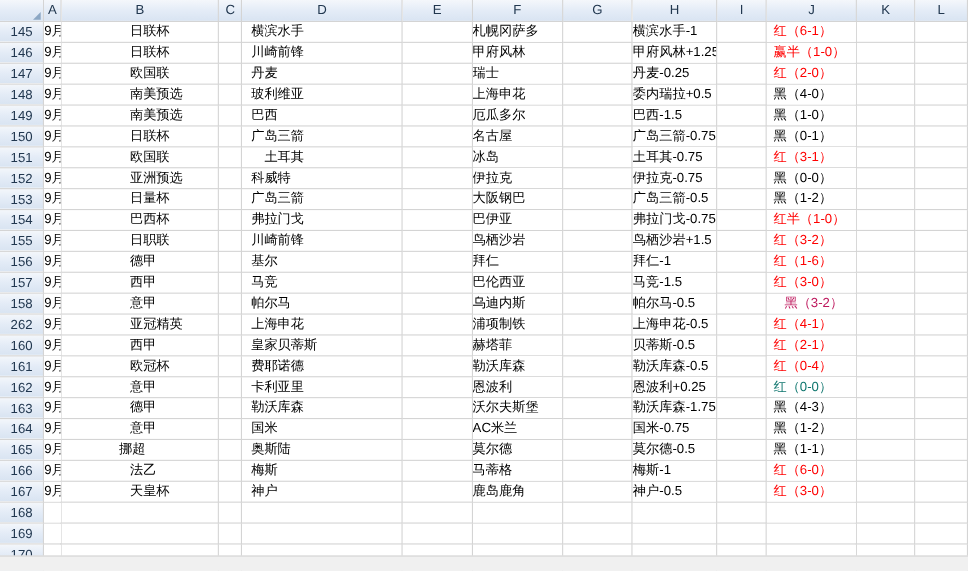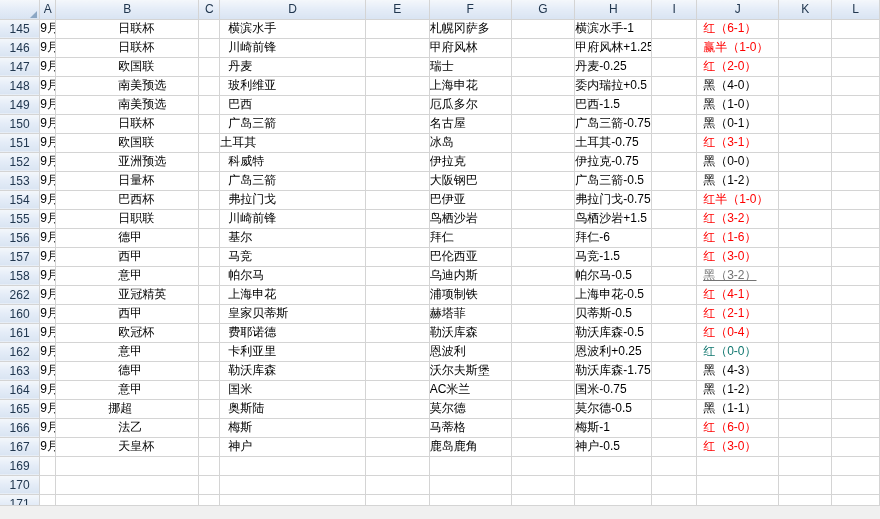--- a/index.html
+++ b/index.html
@@ -222,21 +222,21 @@
           <td class="cell c-i"></td>
           <td class="cell c-j spill"><span style="color: rgb(0, 0, 0); margin-left: 6px;">黑（0-1）</span></td>
           <td class="cell c-k"></td>
           <td class="cell c-l"></td>
         </tr>
         <tr>
           <td class="rowhead">151</td>
           <td class="cell c-a spill"><span>9月10日02：45</span></td>
           <td class="cell c-b"><span style="margin-left: 62px;">欧国联</span></td>
           <td class="cell c-c"></td>
-          <td class="cell c-d"><span style="margin-left: 0;">土耳其</span></td>
+          <td class="cell c-d"><span style="margin-left: 20px;">土耳其</span></td>
           <td class="cell c-e"></td>
           <td class="cell c-f spill"><span>冰岛</span></td>
           <td class="cell c-g"></td>
           <td class="cell c-h spill"><span>土耳其-0.75</span></td>
           <td class="cell c-i"></td>
           <td class="cell c-j spill"><span style="color: rgb(255, 0, 0); margin-left: 6px;">红（3-1）</span></td>
           <td class="cell c-k"></td>
           <td class="cell c-l"></td>
         </tr>
         <tr>
@@ -301,21 +301,21 @@
         </tr>
         <tr>
           <td class="rowhead">156</td>
           <td class="cell c-a spill"><span>9月15日0：30</span></td>
           <td class="cell c-b"><span style="margin-left: 62px;">德甲</span></td>
           <td class="cell c-c"></td>
           <td class="cell c-d"><span style="margin-left: 8px;">基尔</span></td>
           <td class="cell c-e"></td>
           <td class="cell c-f spill"><span>拜仁</span></td>
           <td class="cell c-g"></td>
-          <td class="cell c-h spill"><span>拜仁-6</span></td>
+          <td class="cell c-h spill"><span>拜仁-1</span></td>
           <td class="cell c-i"></td>
           <td class="cell c-j spill"><span style="color: rgb(255, 0, 0); margin-left: 6px;">红（1-6）</span></td>
           <td class="cell c-k"></td>
           <td class="cell c-l"></td>
         </tr>
         <tr>
           <td class="rowhead">157</td>
           <td class="cell c-a spill"><span>9月16日3：00</span></td>
           <td class="cell c-b"><span style="margin-left: 62px;">西甲</span></td>
           <td class="cell c-c"></td>
@@ -333,21 +333,21 @@
           <td class="rowhead">158</td>
           <td class="cell c-a spill"><span>9月17日0：30</span></td>
           <td class="cell c-b"><span style="margin-left: 62px;">意甲</span></td>
           <td class="cell c-c"></td>
           <td class="cell c-d"><span style="margin-left: 8px;">帕尔马</span></td>
           <td class="cell c-e"></td>
           <td class="cell c-f spill"><span>乌迪内斯</span></td>
           <td class="cell c-g"></td>
           <td class="cell c-h spill"><span>帕尔马-0.5</span></td>
           <td class="cell c-i"></td>
-          <td class="cell c-j spill"><span style="color: #737373; margin-left: 6px; text-decoration: underline;">黑（3-2）</span></td>
+          <td class="cell c-j spill"><span style="color: #be185d; margin-left: 16px;">黑（3-2）</span></td>
           <td class="cell c-k"></td>
           <td class="cell c-l"></td>
         </tr>
         <tr>
           <td class="rowhead">262</td>
           <td class="cell c-a spill"><span>9月17日20：00</span></td>
           <td class="cell c-b"><span style="margin-left: 62px;">亚冠精英</span></td>
           <td class="cell c-c"></td>
           <td class="cell c-d"><span style="margin-left: 8px;">上海申花</span></td>
           <td class="cell c-e"></td>
@@ -469,20 +469,35 @@
           <td class="cell c-a spill"><span>9月25日18：00</span></td>
           <td class="cell c-b"><span style="margin-left: 62px;">天皇杯</span></td>
           <td class="cell c-c"></td>
           <td class="cell c-d"><span style="margin-left: 8px;">神户</span></td>
           <td class="cell c-e"></td>
           <td class="cell c-f spill"><span>鹿岛鹿角</span></td>
           <td class="cell c-g"></td>
           <td class="cell c-h spill"><span>神户-0.5</span></td>
           <td class="cell c-i"></td>
           <td class="cell c-j spill"><span style="color: rgb(255, 0, 0); margin-left: 6px;">红（3-0）</span></td>
+          <td class="cell c-k"></td>
+          <td class="cell c-l"></td>
+        </tr>
+        <tr>
+          <td class="rowhead">168</td>
+          <td class="cell c-a spill"><span></span></td>
+          <td class="cell c-b"><span style="margin-left: 62px;"></span></td>
+          <td class="cell c-c"></td>
+          <td class="cell c-d"><span style="margin-left: 8px;"></span></td>
+          <td class="cell c-e"></td>
+          <td class="cell c-f spill"><span></span></td>
+          <td class="cell c-g"></td>
+          <td class="cell c-h spill"><span></span></td>
+          <td class="cell c-i"></td>
+          <td class="cell c-j spill"><span style="color: rgb(0, 0, 0); margin-left: 6px;"></span></td>
           <td class="cell c-k"></td>
           <td class="cell c-l"></td>
         </tr>
         <tr>
           <td class="rowhead">169</td>
           <td class="cell c-a spill"><span></span></td>
           <td class="cell c-b"><span style="margin-left: 62px;"></span></td>
           <td class="cell c-c"></td>
           <td class="cell c-d"><span style="margin-left: 8px;"></span></td>
           <td class="cell c-e"></td>

